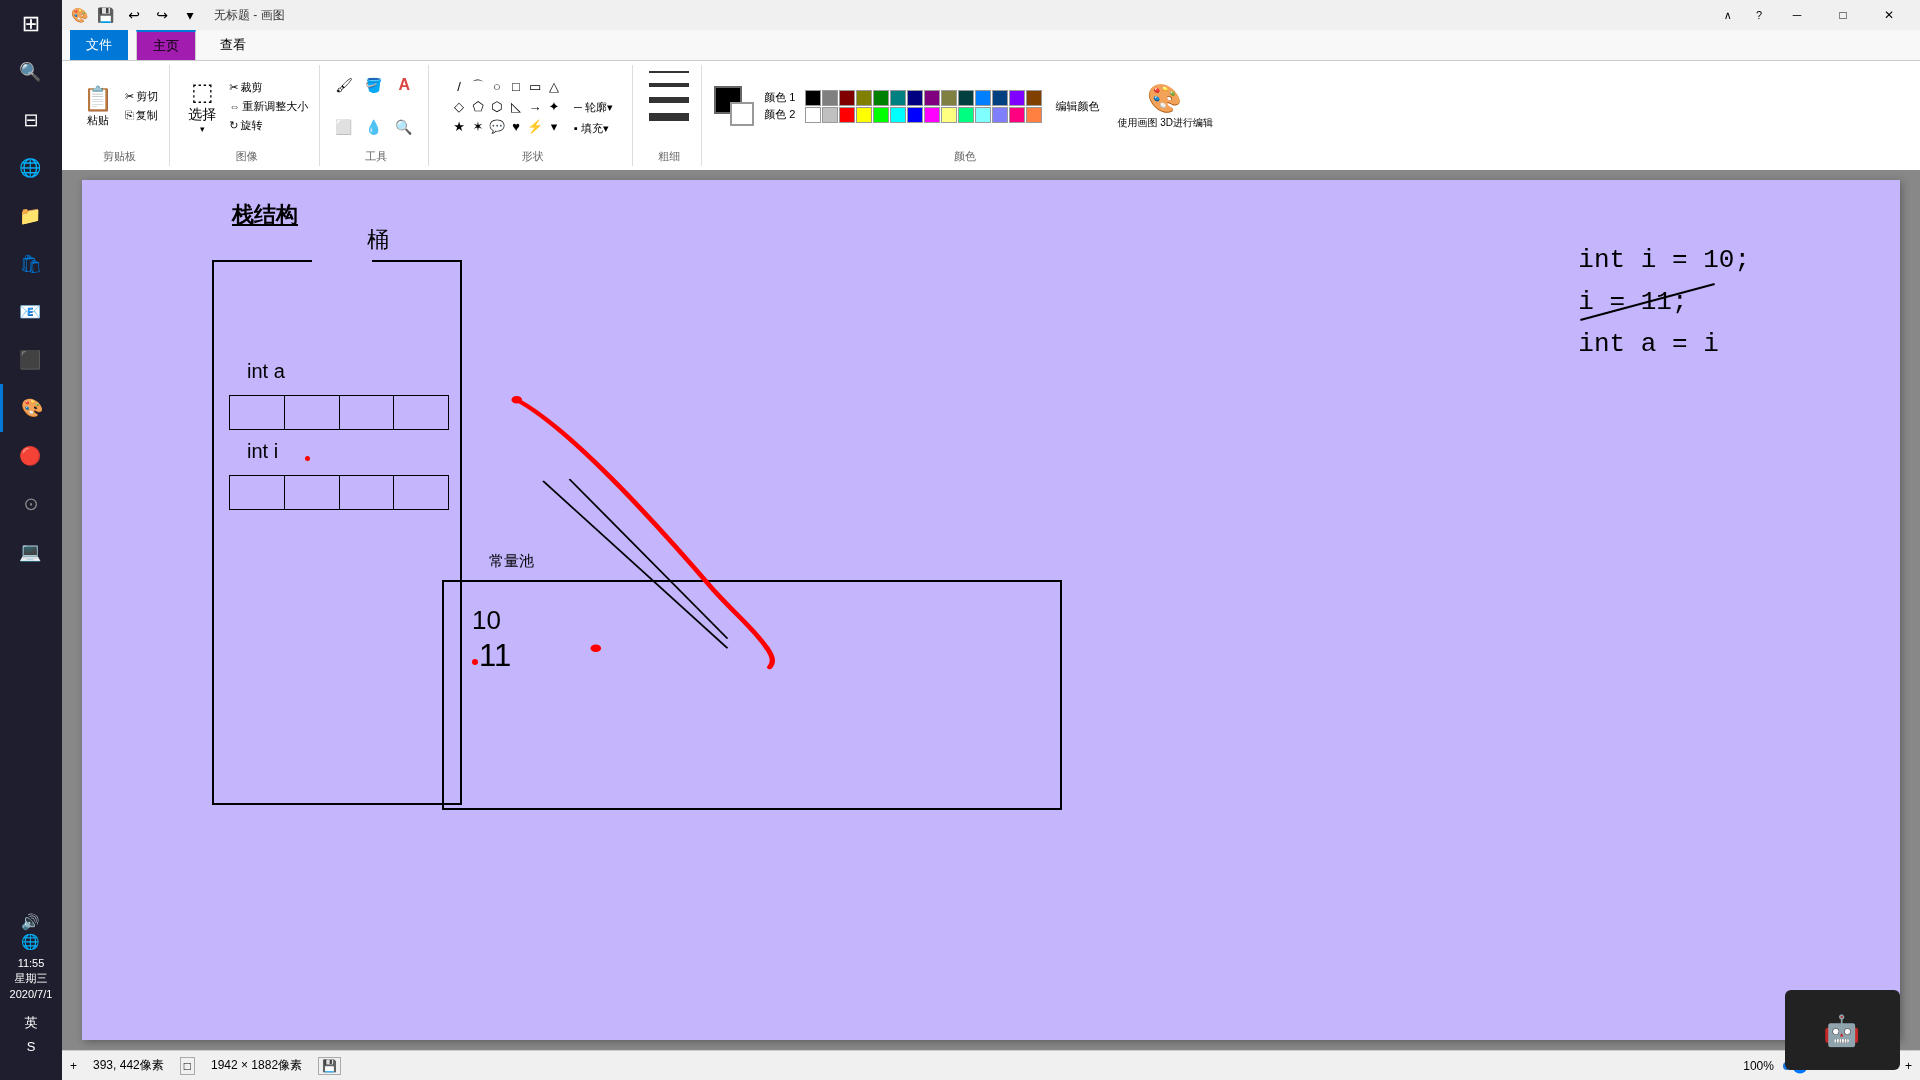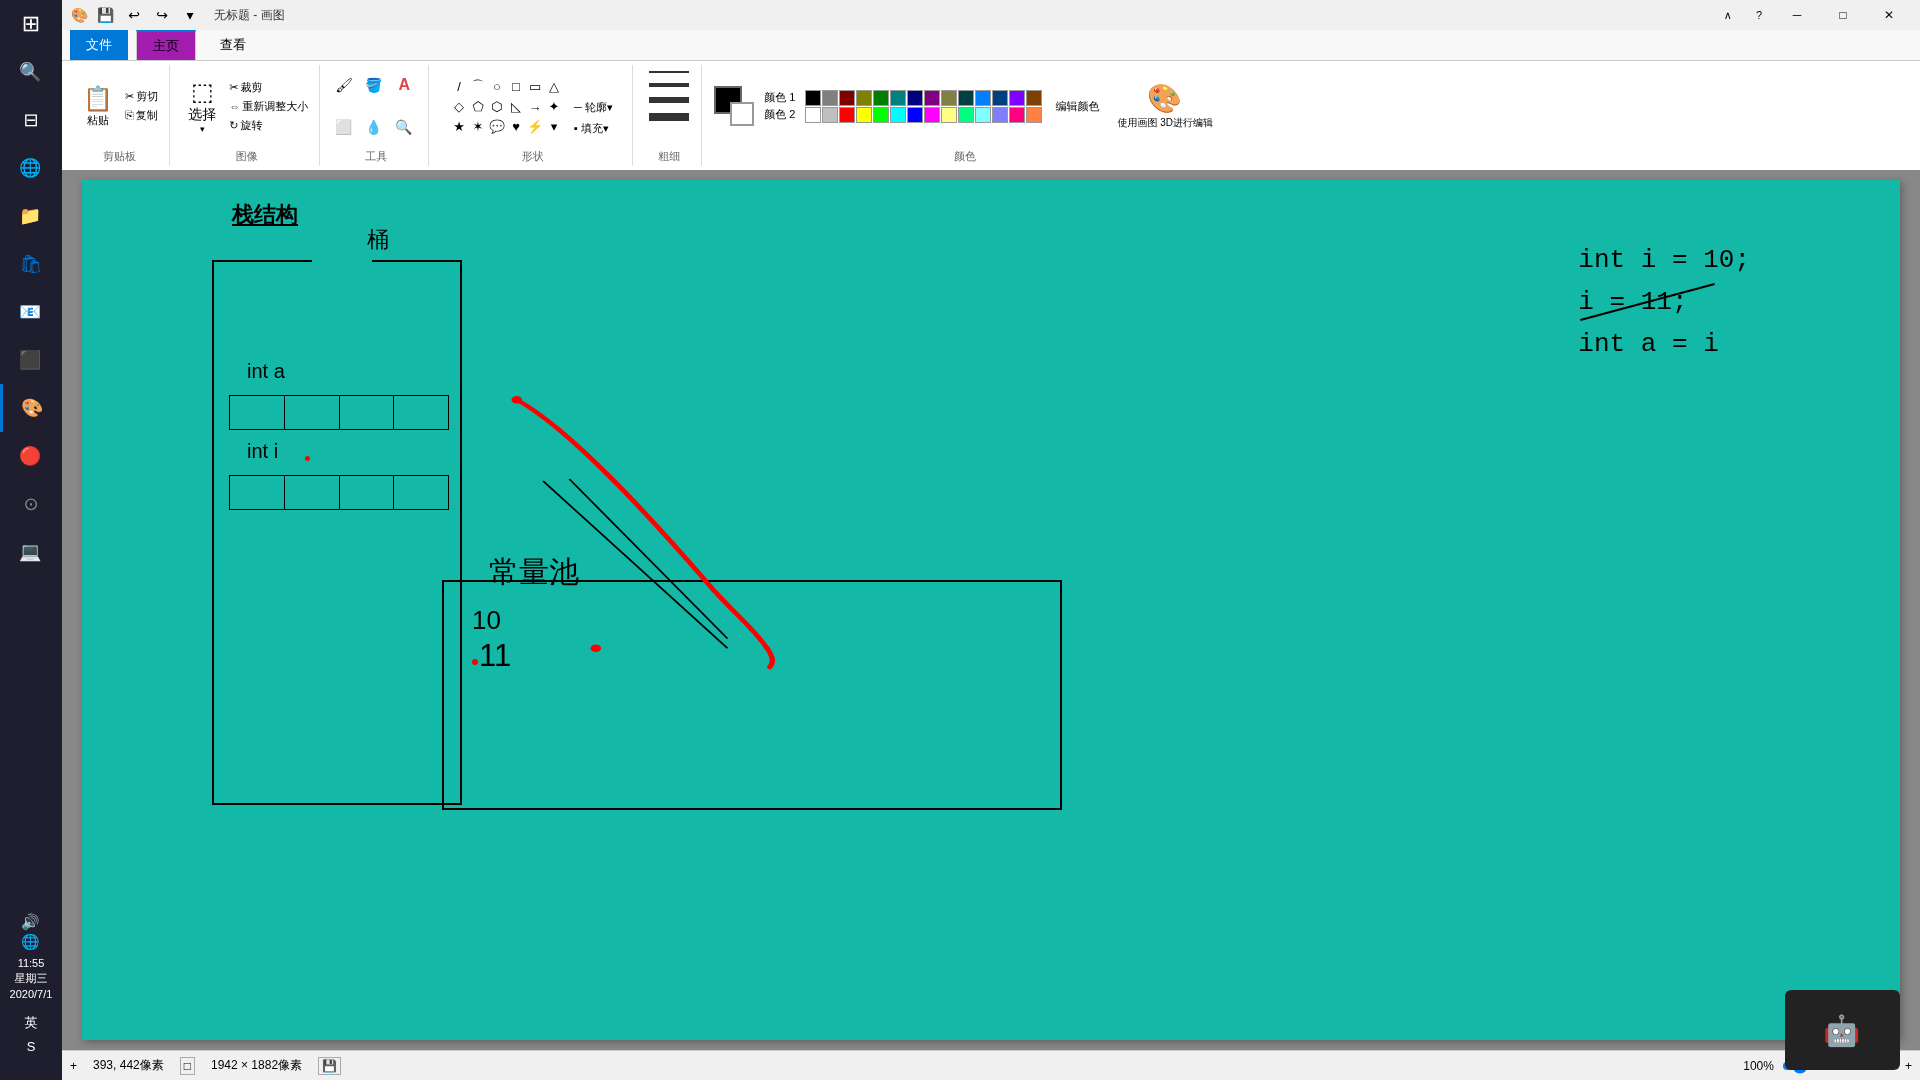--- a/index.html
+++ b/index.html
@@ -103,21 +103,21 @@
     
     .canvas-area {
       position: absolute;
       left: 62px; top: 170px; right: 0; bottom: 30px;
       background: #888;
       overflow: hidden;
     }
     .canvas-inner {
       position: absolute;
       left: 20px; top: 10px; right: 20px; bottom: 10px;
-      background: #14b8a6;
+      background: #c4b5fd;
       box-shadow: 2px 2px 8px rgba(0,0,0,0.3);
     }
 
     
     .drawing-content {
       position: absolute;
       left: 0; top: 0; right: 0; bottom: 0;
     }
 
     
@@ -193,21 +193,21 @@
       top: 295px; left: 147px;
       width: 220px; height: 35px;
       border: 1px solid black;
       display: flex;
     }
 
     
     .pool-label {
       position: absolute;
       top: 372px; left: 407px;
-      font-size: 30px;
+      font-size: 15px;
     }
     .pool-box {
       position: absolute;
       top: 400px; left: 360px;
       width: 620px; height: 230px;
       border: 2px solid black;
     }
     .pool-value-10 {
       position: absolute;
       top: 425px; left: 390px;

